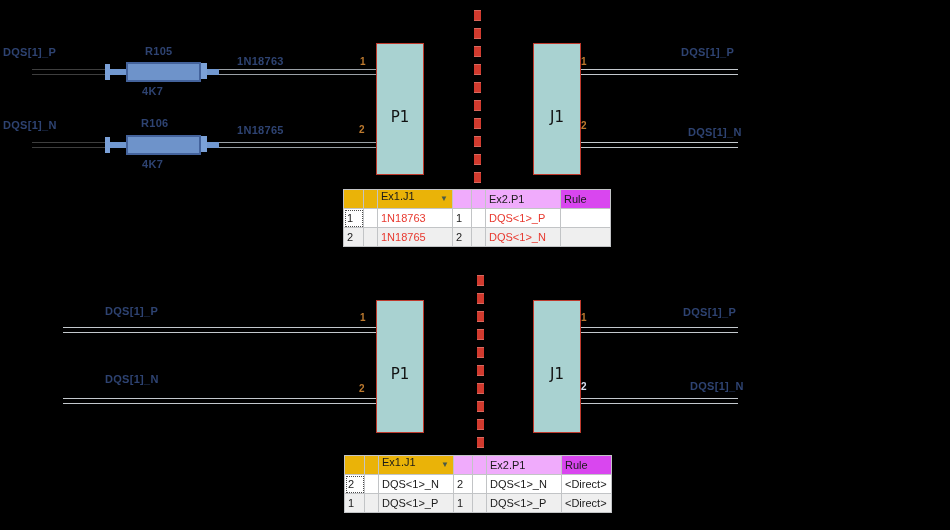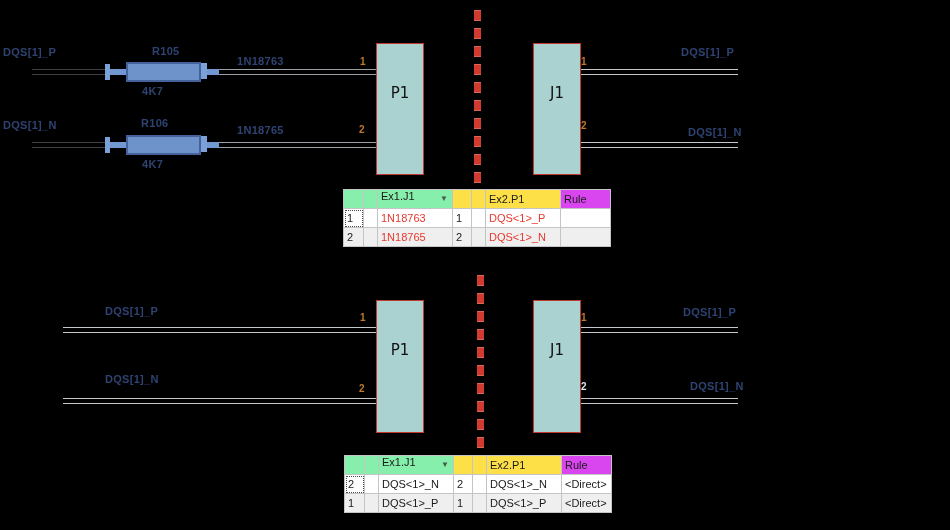--- a/index.html
+++ b/index.html
@@ -14,50 +14,50 @@
         border-top:1px solid #9aa0a6;border-bottom:1px solid #9aa0a6;}
   .wire-dark{border-color:#3e3e3e;}
   .wire-light{border-color:#c3c8cd;}
   
   .rbody{position:absolute;box-sizing:border-box;background:#6e93ca;border:2px solid #44639c;}
   .rlead{position:absolute;background:#7198d0;}
   .rpin{position:absolute;background:#7ba1d8;}
   
   .conn{position:absolute;width:48px;box-sizing:border-box;background:#a9d2d1;border:1px solid #bf3a2d;
         display:flex;justify-content:center;align-items:flex-start;}
-  .conn span{margin-top:40px;font-size:15px;color:#111;font-family:"DejaVu Sans",sans-serif;}
+  .conn span{margin-top:64px;font-size:15px;color:#111;font-family:"DejaVu Sans",sans-serif;}
   
   .divider{position:absolute;width:7px;
      background:repeating-linear-gradient(to bottom,#e0948c 0px,#d13a2e 1px,#d13a2e 10px,#e0948c 11px,transparent 11px,transparent 18px);}
   
   table.map{position:absolute;border-collapse:collapse;table-layout:fixed;width:267px;
             font-size:11px;color:#1a1a1a;background:#fff;border:1px solid #8f9193;}
   table.map td,table.map th{border:1px solid #c2c4c6;height:18px;padding:0 0 0 3px;text-align:left;
             font-weight:normal;overflow:hidden;white-space:nowrap;}
-  th.hg{background:#86efac;border-bottom:1px solid #8fae90;}
-  th.ho{background:#fde047;border-bottom:1px solid #c27c12;}
+  th.hg{background:#eab308;border-bottom:1px solid #8fae90;}
+  th.ho{background:#f0abfc;border-bottom:1px solid #c27c12;}
   th.hw{background:#d946ef;}
   tr.r2 td{background:#efefef;}
   tr.r1 td{background:#ffffff;}
   td.sel{outline:1px dotted #4a4a4a;outline-offset:-2px;}
   td.netred{color:#e8392f;}
   .arrow{float:right;margin-right:4px;font-size:8px;color:#4a5a48;line-height:18px;cursor:pointer;}
 </style>
 </head>
 <body>
 
 <div class="canvas">
 
   <span class="slabel" style="left:3px;top:46px">DQS[1]_P</span>
   <span class="slabel" style="left:3px;top:119px">DQS[1]_N</span>
 
   <div class="wire wire-dark" style="left:32px;top:69px;width:74px"></div>
   <div class="wire wire-dark" style="left:32px;top:142px;width:74px"></div>
 
-  <span class="slabel" style="left:152px;top:45px">R105</span>
+  <span class="slabel" style="left:145px;top:45px">R105</span>
   <div class="rpin" style="left:105px;top:64px;width:5px;height:16px"></div>
   <div class="rlead" style="left:110px;top:69px;width:16px;height:6px"></div>
   <div class="rbody" style="left:126px;top:62px;width:75px;height:20px"></div>
   <div class="rpin" style="left:201px;top:63px;width:6px;height:16px"></div>
   <div class="rlead" style="left:207px;top:69px;width:12px;height:6px"></div>
   <span class="slabel" style="left:142px;top:85px">4K7</span>
 
   <span class="slabel" style="left:141px;top:117px">R106</span>
   <div class="rpin" style="left:105px;top:137px;width:5px;height:16px"></div>
   <div class="rlead" style="left:110px;top:142px;width:16px;height:6px"></div>

